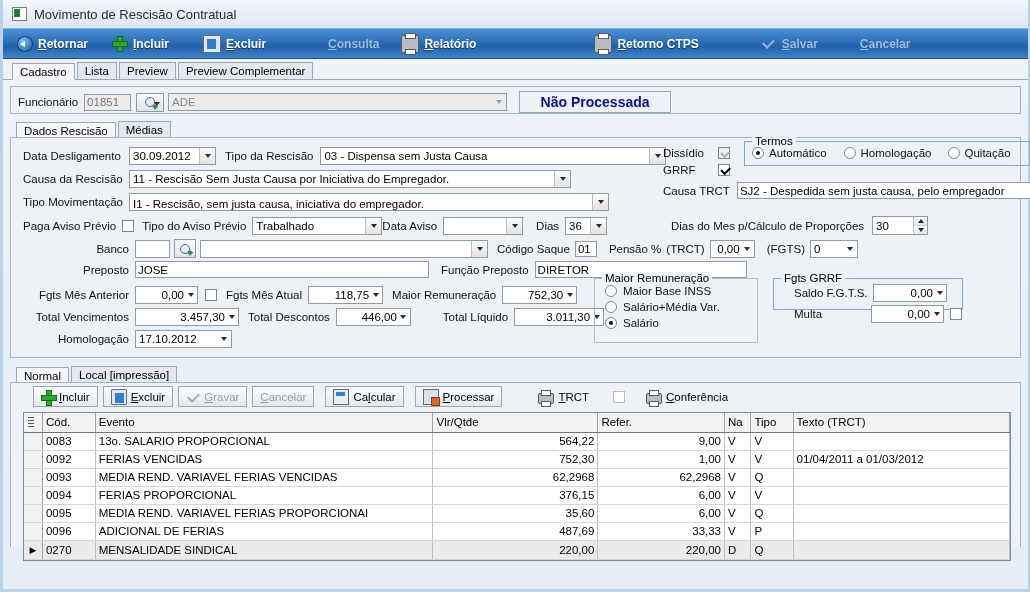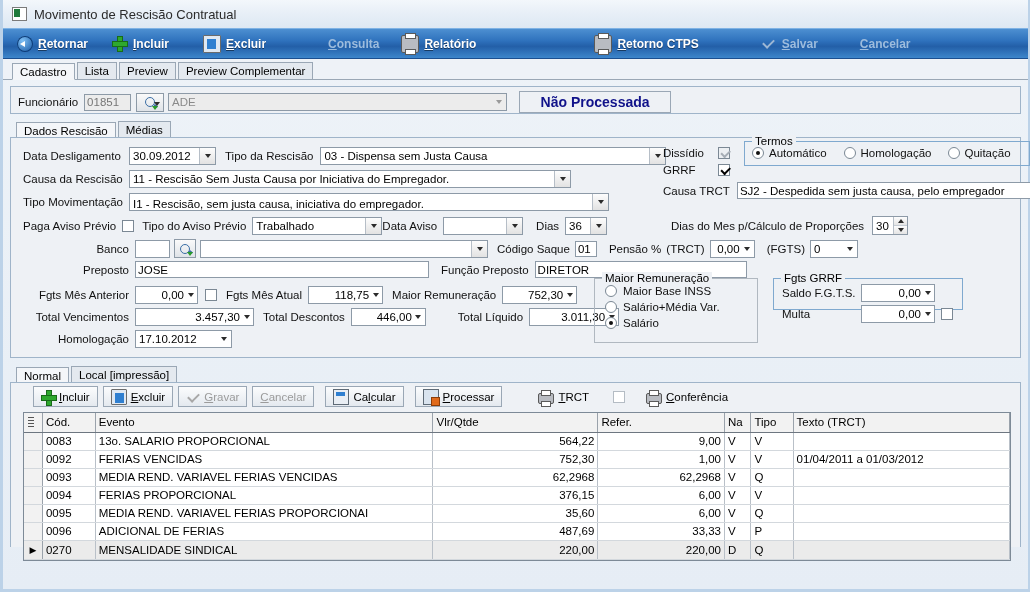--- a/index.html
+++ b/index.html
@@ -412,21 +412,21 @@
       <div class="combo num" style="width:75px;margin-left:6px;justify-content:flex-end;">
         <span style="margin-left:auto">752,30</span>
         <span class="arr" style="margin-left:0;width:13px;background:transparent;border-left:none">
             <i></i>
           </span>
       </div>
     </div>
 
     <div class="row" style="position:absolute;left:12px;top:170px;">
       <span class="lbl" style="width:106px;text-align:right;">Total Vencimentos</span>
-      <div class="combo num" style="width:119px;margin-left:6px;justify-content:flex-end;">
+      <div class="combo num" style="width:104px;margin-left:6px;justify-content:flex-end;">
         <span style="margin-left:auto">3.457,30</span>
         <span class="arr" style="margin-left:0;width:13px;background:transparent;border-left:none">
             <i></i>
           </span>
       </div>
       <span class="lbl" style="margin-left:9px;">Total Descontos</span>
       <div class="combo num" style="width:75px;margin-left:6px;justify-content:flex-end;">
         <span style="margin-left:auto">446,00</span>
         <span class="arr" style="margin-left:0;width:13px;background:transparent;border-left:none">
             <i></i>
@@ -473,21 +473,21 @@
         <span class="lbl" style="margin-left:5px;">Automático</span>
         <span class="radio" style="margin-left:17px;"></span>
         <span class="lbl" style="margin-left:5px;">Homologação</span>
         <span class="radio" style="margin-left:16px;"></span>
         <span class="lbl" style="margin-left:5px;">Quitação</span>
       </div>
     </div>
 
     <div class="row" style="position:absolute;left:660px;top:78px;">
       <span class="lbl">Dias do Mes p/Cálculo de Proporções</span>
-      <div class="combo" style="width:36px;margin-left:8px;height:19px;">
+      <div class="combo" style="width:56px;margin-left:8px;height:19px;">
         <span>30</span>
         <span class="spin">
           <span>
               <i></i>
             </span>
           <span>
               <i></i>
             </span>
         </span>
       </div>
@@ -502,21 +502,21 @@
       <div class="row" style="padding:4px 0 0 10px;">
         <span class="radio"></span>
         <span class="lbl" style="margin-left:6px;">Salário+Média Var.</span>
       </div>
       <div class="row" style="padding:4px 0 0 10px;">
         <span class="radio on"></span>
         <span class="lbl" style="margin-left:6px;">Salário</span>
       </div>
     </div>
 
-    <div class="grp" style="left:762px;top:140px;width:190px;height:32px;">
+    <div class="grp" style="left:762px;top:140px;width:190px;height:32px;padding-left:12px;">
       <span class="cap">Fgts GRRF</span>
       <div class="row" style="padding:5px 0 0 8px;">
         <span class="lbl" style="width:75px;">Saldo F.G.T.S.</span>
         <div class="combo num" style="width:74px;margin-left:4px;justify-content:flex-end;">
           <span style="margin-left:auto">0,00</span>
           <span class="arr" style="margin-left:0;width:13px;background:transparent;border-left:none">
               <i></i>
             </span>
         </div>
       </div>

